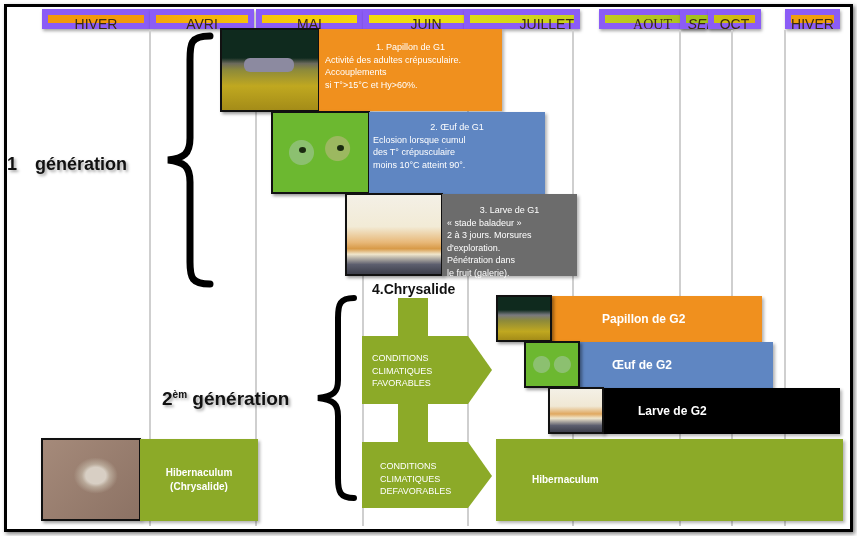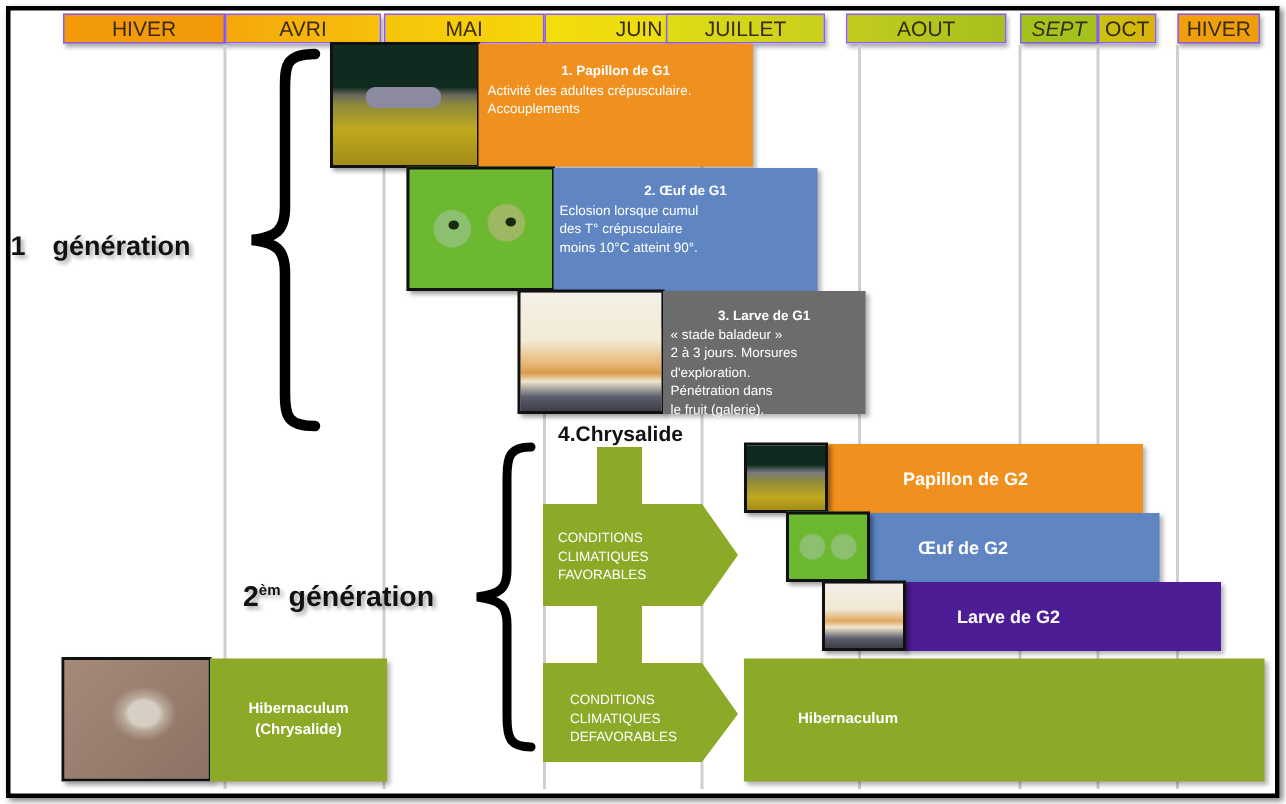--- a/index.html
+++ b/index.html
@@ -1,42 +1,42 @@
 <!DOCTYPE html>
 <html><head>
 <meta charset="utf-8">
 <style>
   html, body { margin:0; padding:0; background:#ffffff; }
   body { width:857px; height:536px; position:relative; overflow:hidden; font-family:"Liberation Sans", sans-serif; }
   .frame { position:absolute; left:4px; top:4px; width:843px; height:522px; border:3px solid #000; background:#fff; box-shadow: 2px 2px 4px rgba(0,0,0,0.5); }
   .abs { position:absolute; }
-  .hdr { position:absolute; top:9px; height:20px; border:1px solid #8b5cf6; box-sizing:border-box; font-size:14px; color:#3a2a10; text-align:center; line-height:19px; box-shadow: 1px 2px 3px rgba(0,0,0,0.35); }
+  .hdr { position:absolute; top:9px; height:20px; border:6px solid #8b5cf6; box-sizing:border-box; font-size:14px; color:#3a2a10; text-align:center; line-height:19px; box-shadow: 1px 2px 3px rgba(0,0,0,0.35); }
   .vline { position:absolute; top:30px; width:2px; height:496px; background:#cfcfcf; }
   .photo { position:absolute; border:2px solid #111; box-sizing:border-box; box-shadow: 2px 2px 3px rgba(0,0,0,0.4); }
   .box { position:absolute; box-sizing:border-box; color:#fff; font-size:9px; line-height:12.5px; box-shadow: 2px 2px 3px rgba(0,0,0,0.3); }
-  .box .t { font-weight:bold; text-align:center; display:block; }
+  .box .t { font-weight:normal; text-align:center; display:block; }
   .bigbar { position:absolute; box-sizing:border-box; color:#fff; font-weight:bold; font-size:12px; display:flex; align-items:center; box-shadow: 2px 2px 3px rgba(0,0,0,0.3); }
   .gen { position:absolute; font-weight:bold; color:#111; text-shadow: 2px 2px 3px rgba(0,0,0,0.35); }
   .arrowtxt { position:absolute; color:#fff; font-size:9px; line-height:12.5px; }
   sup { font-size:10px; }
 </style>
 </head>
 <body>
 
 <div class="frame"></div>
 
 <div>
   <div class="hdr" style="left:42px;width:108px;background:#f39a0a;">HIVER</div>
   <div class="hdr" style="left:150px;width:104px;background:linear-gradient(90deg,#f5a80a,#f7c00b);">AVRI</div>
   <div class="hdr" style="left:256px;width:107px;background:linear-gradient(90deg,#f7c40a,#f5d70b);">MAI</div>
   <div class="hdr" style="left:363px;width:126px;background:linear-gradient(90deg,#f3dc0c,#e6df14);">JUIN</div>
-  <div class="hdr" style="left:444px;width:106px;background:linear-gradient(90deg,#dedc14,#c8d01c);">JUILLET</div>
-  <div class="hdr" style="left:564px;width:107px;background:linear-gradient(90deg,#c2cc1e,#a6c01e);">AOUT</div>
+  <div class="hdr" style="left:464px;width:116px;background:linear-gradient(90deg,#dedc14,#c8d01c);text-align:right;">JUILLET</div>
+  <div class="hdr" style="left:599px;width:107px;background:linear-gradient(90deg,#c2cc1e,#a6c01e);font-family:Liberation Serif, serif;">AOUT</div>
   <div class="hdr" style="left:680px;width:52px;background:#a4c21c;font-style:italic;">SEPT</div>
-  <div class="hdr" style="left:732px;width:39px;background:linear-gradient(90deg,#c8c410,#dab20e);">OCT</div>
+  <div class="hdr" style="left:708px;width:53px;background:linear-gradient(90deg,#c8c410,#dab20e);">OCT</div>
   <div class="hdr" style="left:785px;width:55px;background:#ef9f0c;">HIVER</div>
 </div>
 
 <div class="vline" style="left:149px;"></div>
 <div class="vline" style="left:255px;"></div>
 <div class="vline" style="left:362px;"></div>
 <div class="vline" style="left:467px;"></div>
 <div class="vline" style="left:572px;"></div>
 <div class="vline" style="left:679px;"></div>
 <div class="vline" style="left:731px;"></div>
@@ -50,20 +50,21 @@
   <path d="M50 6 C30 6 30 14 30 30 L30 108 C30 124 24 128 8 130 C24 132 30 136 30 152 L30 232 C30 248 32 254 50 254" fill="none" stroke="#000" stroke-width="7" stroke-linecap="round"></path>
 </svg>
 
 <div class="photo" style="left:220px;top:28px;width:100px;height:84px;background:linear-gradient(180deg,#0f2a1e 0%,#0f2a1e 35%,#6c6a5c 42%,#8d8a3a 50%,#c0a820 70%,#a48c18 100%);">
   <div style="position:absolute;left:22px;top:28px;width:50px;height:14px;background:#8c8aa0;border-radius:6px;"></div>
 </div>
 <div class="box" style="left:319px;top:29px;width:183px;height:82px;background:#f0901e;padding:12px 6px 0 6px;">
   <span class="t">1. Papillon de G1</span>
   <div>Activité des adultes crépusculaire.</div>
   <div>Accouplements</div>
+  <div>si T°&gt;15°C et Hy&gt;60%.</div>
 </div>
 
 <div class="photo" style="left:271px;top:111px;width:99px;height:83px;background:radial-gradient(circle at 30% 50%,#8cc070 0 12px,transparent 13px),radial-gradient(circle at 68% 45%,#9cb860 0 12px,transparent 13px),#6cb830;">
   <div style="position:absolute;left:26px;top:34px;width:7px;height:6px;background:#1a2a10;border-radius:50%;"></div>
   <div style="position:absolute;left:64px;top:32px;width:7px;height:6px;background:#1a2a10;border-radius:50%;"></div>
 </div>
 <div class="box" style="left:369px;top:112px;width:176px;height:106px;background:#5f86c2;padding:9px 4px 0 4px;">
   <span class="t">2. Œuf de G1</span>
   <div>Eclosion lorsque cumul</div>
   <div>des T° crépusculaire</div>
@@ -113,21 +114,21 @@
 <div class="bigbar" style="left:550px;top:296px;width:212px;height:46px;background:#f0901e;padding-left:52px;">
   <span>Papillon de G2</span>
 </div>
 <div class="photo" style="left:496px;top:295px;width:56px;height:47px;background:linear-gradient(180deg,#0f2a1e 0%,#0f2a1e 30%,#7a7a80 42%,#8d8a3a 55%,#c0a820 80%,#a48c18 100%);"></div>
 
 <div class="bigbar" style="left:578px;top:342px;width:195px;height:46px;background:#5f86c2;padding-left:34px;">
   <span>Œuf de G2</span>
 </div>
 <div class="photo" style="left:524px;top:341px;width:56px;height:47px;background:radial-gradient(circle at 30% 50%,#8cc070 0 8px,transparent 9px),radial-gradient(circle at 70% 50%,#8cc070 0 8px,transparent 9px),#6cb830;"></div>
 
-<div class="bigbar" style="left:602px;top:388px;width:212px;height:46px;background:#4c1d95;padding-left:36px;">
+<div class="bigbar" style="left:602px;top:388px;width:238px;height:46px;background:#000000;padding-left:36px;">
   <span>Larve de G2</span>
 </div>
 <div class="photo" style="left:548px;top:387px;width:56px;height:47px;background:linear-gradient(180deg,#f4f0e6 0%,#f0e8d4 40%,#e0a860 58%,#f0e6cc 68%,#5c5e6e 85%,#3c3e4a 100%);"></div>
 
 <div class="box" style="left:496px;top:439px;width:347px;height:82px;background:#8caa28;display:flex;align-items:center;">
   <span style="font-weight:bold;font-size:10px;margin-left:36px;width:92px;">Hibernaculum</span>
 </div>
 
 <div class="photo" style="left:41px;top:438px;width:100px;height:83px;background:radial-gradient(ellipse at 55% 45%,#d8cfc4 0 10px,#b8a898 14px,transparent 22px),linear-gradient(135deg,#a58a7a,#8c7264);"></div>
 <div class="box" style="left:140px;top:439px;width:118px;height:82px;background:#8caa28;display:flex;flex-direction:column;align-items:center;justify-content:center;font-size:10px;font-weight:bold;line-height:14px;">

